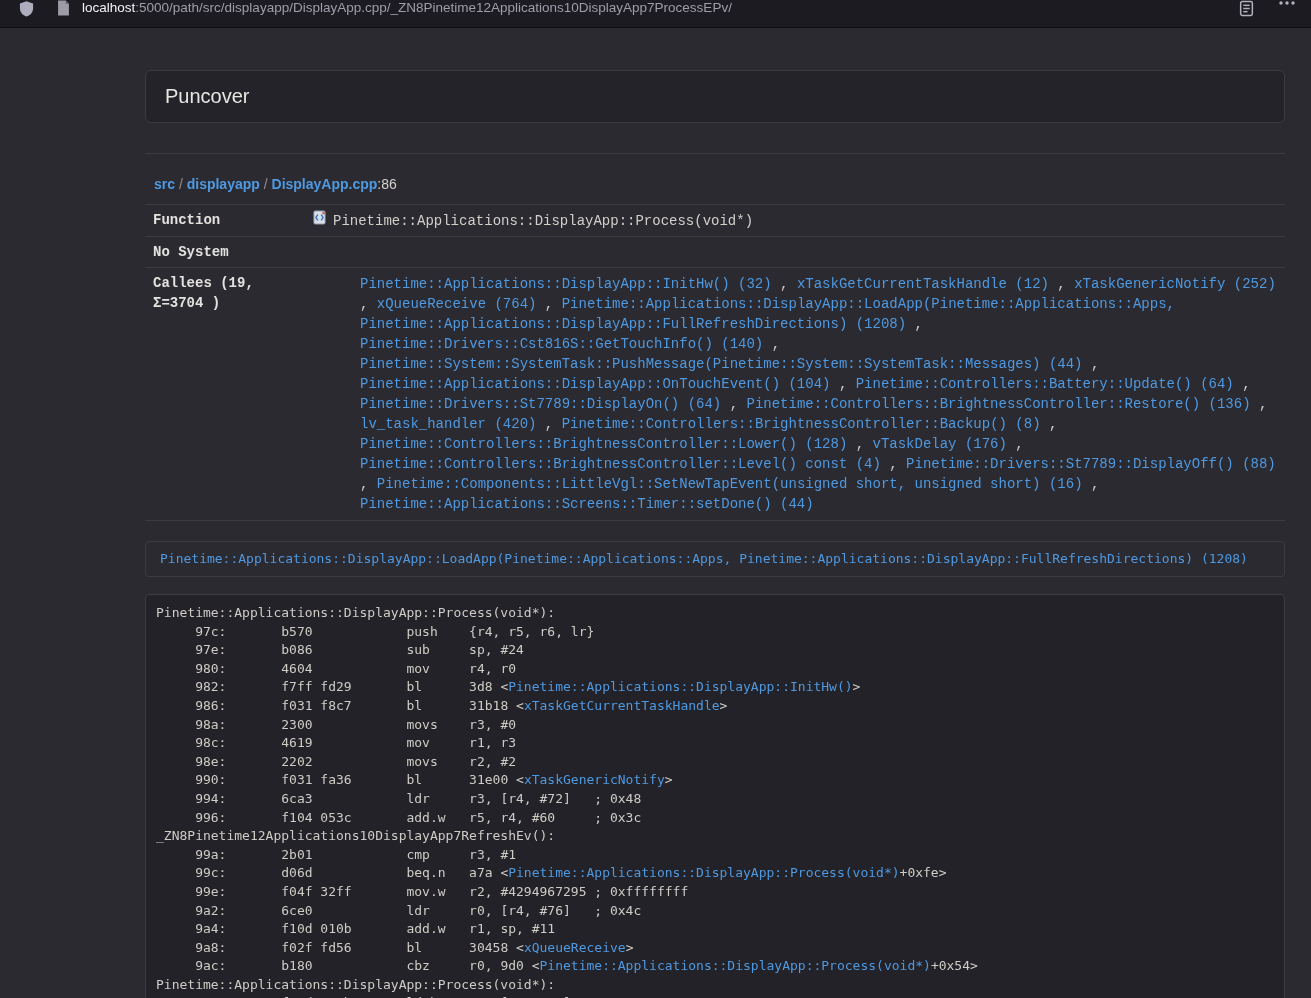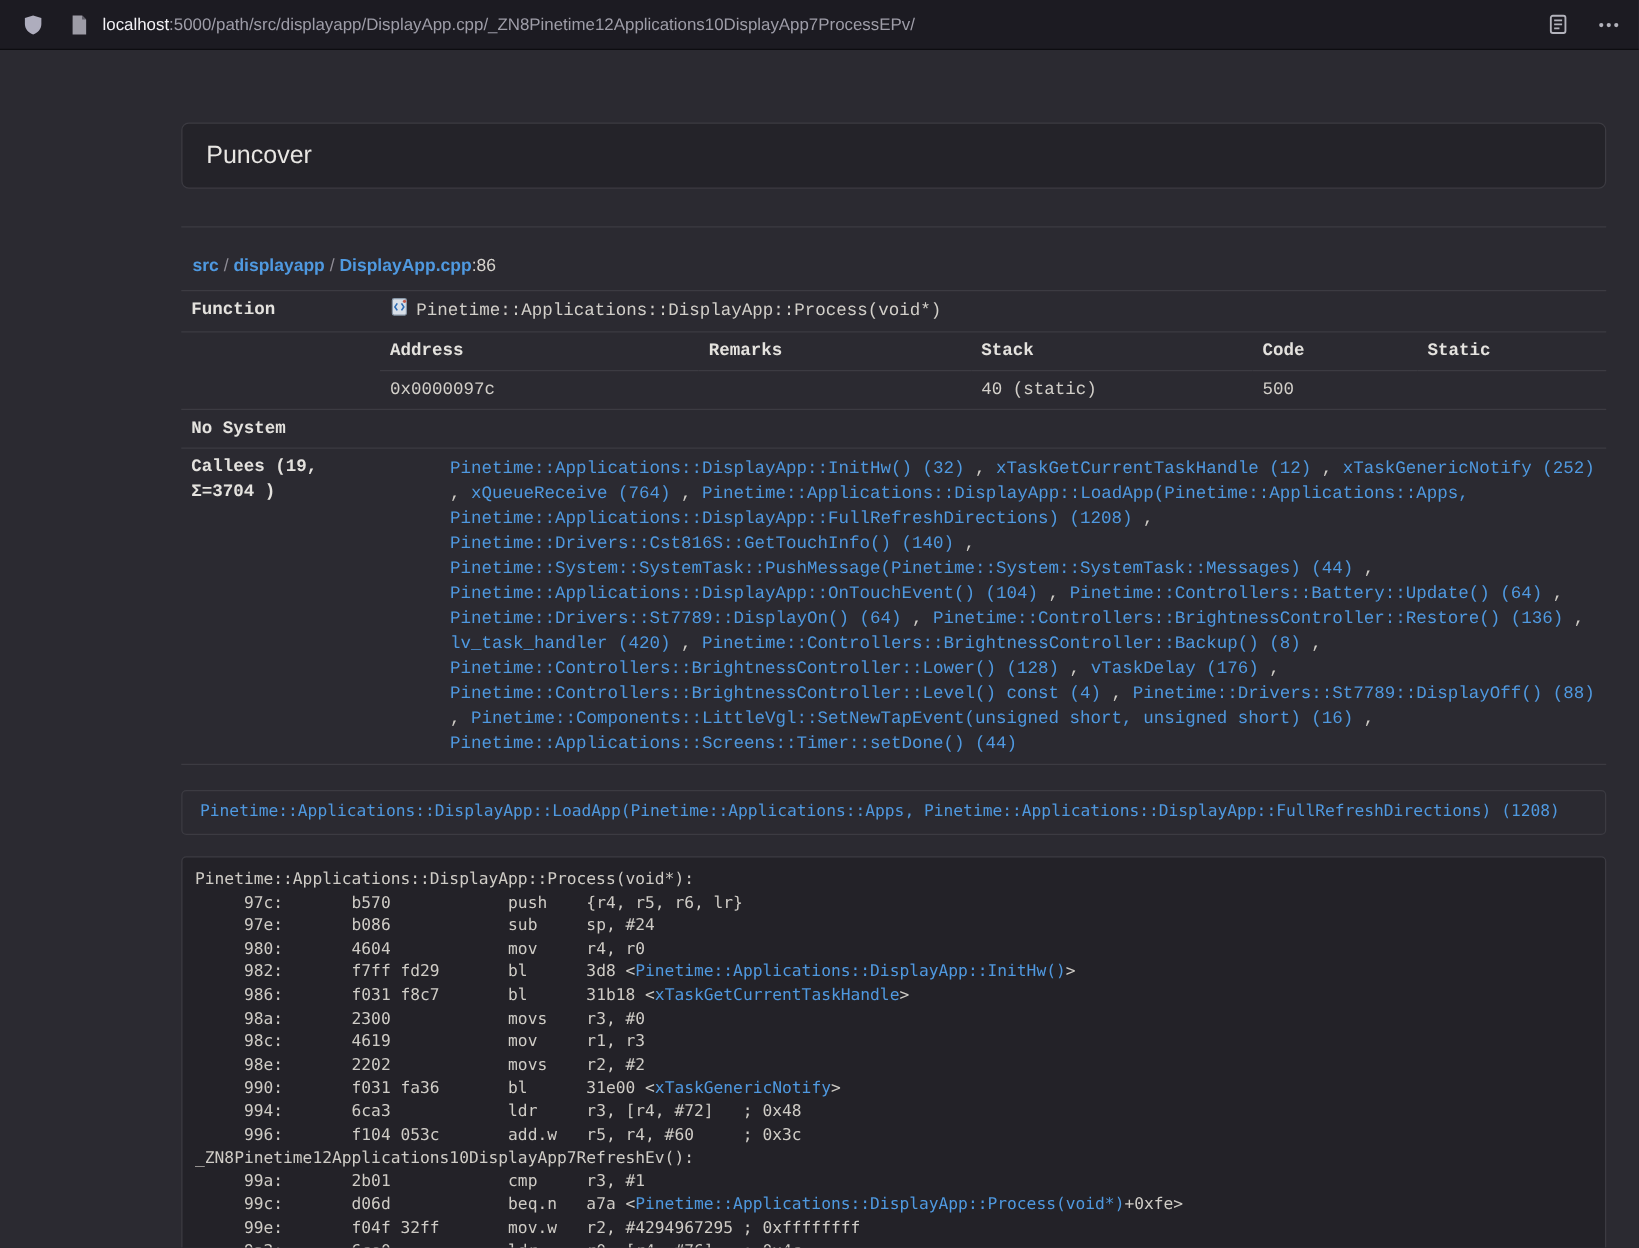--- a/index.html
+++ b/index.html
@@ -8,38 +8,38 @@
     width: 1311px; height: 998px; overflow: hidden;
     background: var(--c-page_bg, #2b2a31);
     font-family: "Liberation Sans", sans-serif;
     color: var(--c-text, #d6d3cd);
     font-size: 14px;
   }
   a { color: var(--c-link, #4f99e0); text-decoration: none; }
 
   
   .topbar {
-    height: 40px; background: var(--c-topbar_bg, #1c1b22);
+    height: 28px; background: var(--c-topbar_bg, #1c1b22);
     border-bottom: 1px solid #0d0d11;
-    display: flex; align-items: center;
+    display: flex; align-items: flex-start;
   }
   .tb-icon { display: inline-flex; align-items: center; justify-content: center; flex: 0 0 auto; }
   .tb-shield { margin-left: 16px; width: 20px; }
   .tb-page { margin-left: 18px; width: 18px; }
   .urlbar { flex: 1 1 auto; margin-left: 10px; font-size: 13.5px; white-space: nowrap; overflow: hidden; }
   .urlbar .host { color: #f3f2f6; }
   .urlbar .path { color: #9e9da8; }
   .tb-reader { width: 22px; margin-right: 18px; }
   .tb-dots { width: 24px; margin-right: 12px; }
 
   
   .container { width: 1140px; margin-left: 145px; }
 
   .jumbotron {
-    margin-top: 58px;
+    margin-top: 42px;
     background: var(--c-panel_bg, #242329);
     border: 1px solid var(--c-border, #3c3b42);
     border-radius: 6px;
     padding: 15px 19px;
   }
   .jumbotron h1 { margin: 0; font-size: 20px; line-height: 21px; font-weight: 400; color: #e8e6e3; }
 
   hr.rule { border: 0; border-top: 1px solid var(--c-border, #3c3b42); margin: 30px 0 0 0; }
 
   .breadcrumb { margin: 20px 0 10px 1px; padding-left: 8px; line-height: 20px; }
@@ -142,37 +142,20 @@
               <rect x="2" y="1" width="12" height="14" rx="1.5" fill="#d8dfe8" stroke="#8796a6" stroke-width="1"></rect>
               <path d="M6.2 5L4.2 8l2 3" stroke="#2d6cb5" stroke-width="1.4" fill="none"></path>
               <path d="M9.8 5l2 3-2 3" stroke="#2d6cb5" stroke-width="1.4" fill="none"></path>
               <circle cx="12.4" cy="3.3" r="1.4" fill="#c25b4e"></circle>
             </svg>
         </span>
         <span>Pinetime::Applications::DisplayApp::Process(void*)</span>
       </div>
     </div>
 
-    <div class="frow">
-      <div class="flabel"></div>
-      <div class="fcell nopad">
-        <div class="itable">
-          <div class="ihead">Address</div>
-          <div class="ihead">Remarks</div>
-          <div class="ihead">Stack</div>
-          <div class="ihead">Code</div>
-          <div class="ihead">Static</div>
-          <div class="ival">0x0000097c</div>
-          <div class="ival"></div>
-          <div class="ival">40 (static)</div>
-          <div class="ival">500</div>
-          <div class="ival"></div>
-        </div>
-      </div>
-    </div>
 
     <div class="frow">
       <div class="flabel">No System</div>
       <div class="fcell"></div>
     </div>
 
     <div class="frow">
       <div class="flabel">Callees (19, Σ=3704 )</div>
       <div class="fcell callees"><a href="#">Pinetime::Applications::DisplayApp::InitHw() (32)</a><span class="callee-sep"> , </span><a href="#">xTaskGetCurrentTaskHandle (12)</a><span class="callee-sep"> , </span><a href="#">xTaskGenericNotify (252)</a><span class="callee-sep"> , </span><a href="#">xQueueReceive (764)</a><span class="callee-sep"> , </span><a href="#">Pinetime::Applications::DisplayApp::LoadApp(Pinetime::Applications::Apps, Pinetime::Applications::DisplayApp::FullRefreshDirections) (1208)</a><span class="callee-sep"> , </span><a href="#">Pinetime::Drivers::Cst816S::GetTouchInfo() (140)</a><span class="callee-sep"> , </span><a href="#">Pinetime::System::SystemTask::PushMessage(Pinetime::System::SystemTask::Messages) (44)</a><span class="callee-sep"> , </span><a href="#">Pinetime::Applications::DisplayApp::OnTouchEvent() (104)</a><span class="callee-sep"> , </span><a href="#">Pinetime::Controllers::Battery::Update() (64)</a><span class="callee-sep"> , </span><a href="#">Pinetime::Drivers::St7789::DisplayOn() (64)</a><span class="callee-sep"> , </span><a href="#">Pinetime::Controllers::BrightnessController::Restore() (136)</a><span class="callee-sep"> , </span><a href="#">lv_task_handler (420)</a><span class="callee-sep"> , </span><a href="#">Pinetime::Controllers::BrightnessController::Backup() (8)</a><span class="callee-sep"> , </span><a href="#">Pinetime::Controllers::BrightnessController::Lower() (128)</a><span class="callee-sep"> , </span><a href="#">vTaskDelay (176)</a><span class="callee-sep"> , </span><a href="#">Pinetime::Controllers::BrightnessController::Level() const (4)</a><span class="callee-sep"> , </span><a href="#">Pinetime::Drivers::St7789::DisplayOff() (88)</a><span class="callee-sep"> , </span><a href="#">Pinetime::Components::LittleVgl::SetNewTapEvent(unsigned short, unsigned short) (16)</a><span class="callee-sep"> , </span><a href="#">Pinetime::Applications::Screens::Timer::setDone() (44)</a></div>
     </div>

